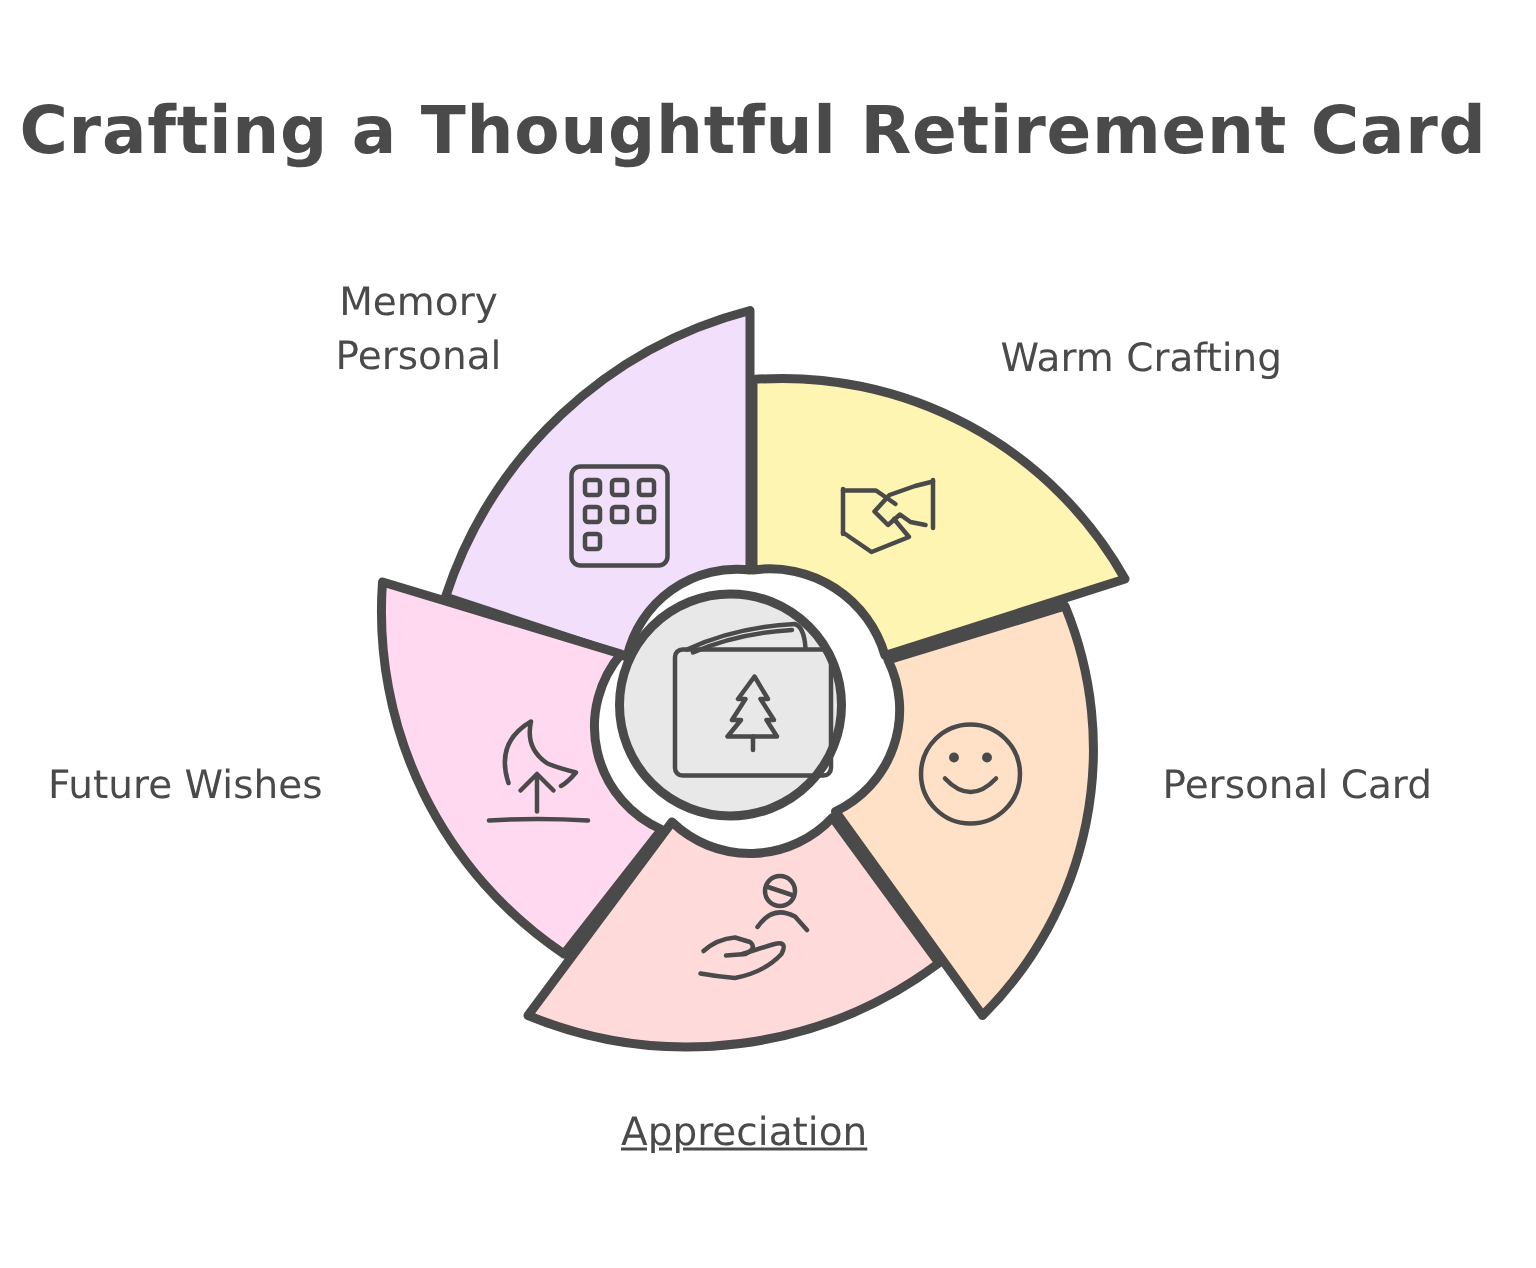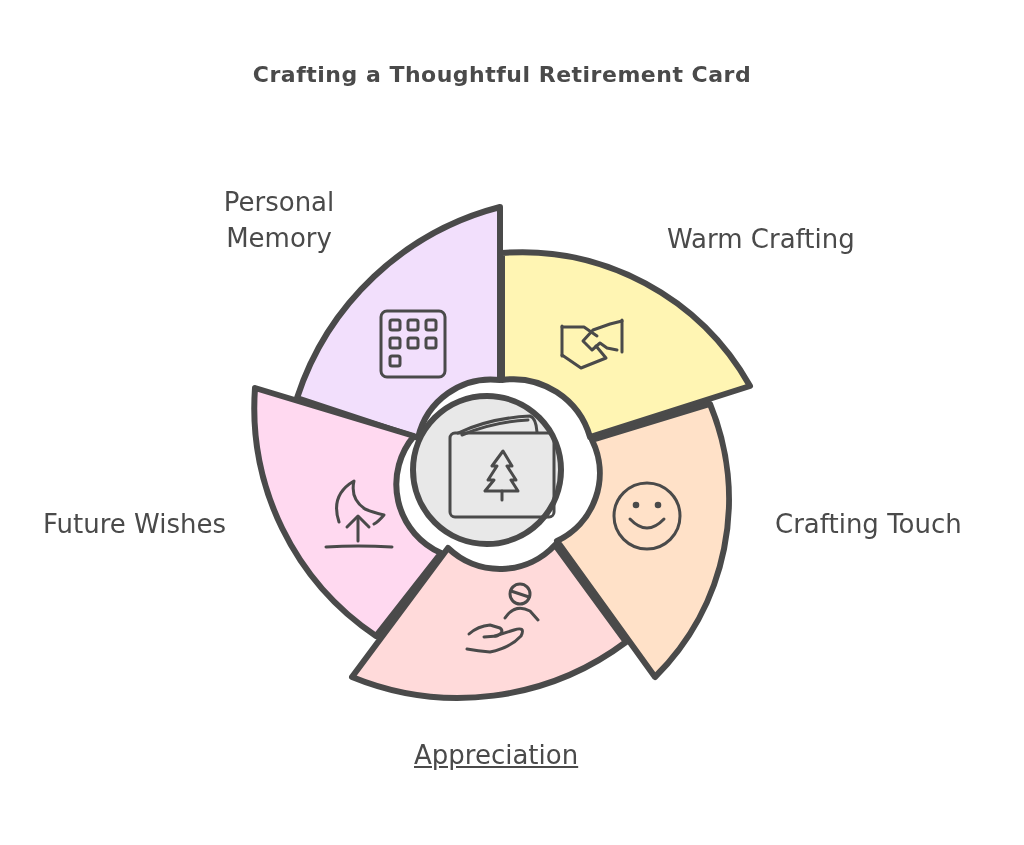--- a/index.html
+++ b/index.html
@@ -1,25 +1,25 @@
 <!DOCTYPE html>
 <html><head>
 <meta charset="utf-8">
 <style>
   html, body { margin: 0; padding: 0; background: #ffffff; }
   body { width: 1024px; height: 845px; position: relative; overflow: hidden;
          font-family: "DejaVu Sans", sans-serif; color: #4a4a4a; }
   .title { position: absolute; left: 0; top: 62px; width: 1004px; text-align: center;
-           font-size: 22px; font-weight: bold; color: #4a4a4a; letter-spacing: 0.5px; }
+           font-size: 44px; font-weight: bold; color: #4a4a4a; letter-spacing: 0.5px; }
   .label { position: absolute; font-size: 26px; color: #4a4a4a; line-height: 36px; white-space: nowrap; }
   #lbl-memory { left: 200px; top: 184px; width: 158px; text-align: center; }
   #lbl-greeting { left: 667px; top: 221px; }
   #lbl-touch { left: 775px; top: 506px; }
   #lbl-appreciation { left: 414px; top: 737px; text-decoration: underline; }
-  #lbl-wishes { left: 32px; top: 506px; margin-left: 11px; }
+  #lbl-wishes { left: 32px; top: 506px; }
   svg.diagram { position: absolute; left: 0; top: 0; }
 </style>
 </head>
 <body>
 
 <div class="title">Crafting a Thoughtful Retirement Card</div>
 
 <svg class="diagram" width="1024" height="845" viewBox="0 0 1024 845">
 
   <g>
@@ -84,19 +84,19 @@
       <path d="M 458 433 Q 490 418 530 416 Q 536 418 537 432"></path>
       <path d="M 462 435 Q 492 422 528 420"></path>
       <rect x="450" y="433" width="104" height="84" rx="5"></rect>
       <path d="M 503 451 L 492 466 L 497 466 L 488 480 L 494 480 L 485 491 L 518 491 L 511 480 L 516 480 L 507 466 L 512 466 Z"></path>
       <path d="M 502 491 L 502 500"></path>
     </g>
   </g>
 </svg>
 
 <div class="label" id="lbl-memory">
+  <div>Memory</div>
   <div>Personal</div>
-  <div>Memory</div>
 </div>
 <div class="label" id="lbl-greeting">Warm Crafting</div>
-<div class="label" id="lbl-touch">Crafting Touch</div>
+<div class="label" id="lbl-touch">Personal Card</div>
 <div class="label" id="lbl-appreciation">Appreciation</div>
 <div class="label" id="lbl-wishes">Future Wishes</div>
 
 </body></html>

